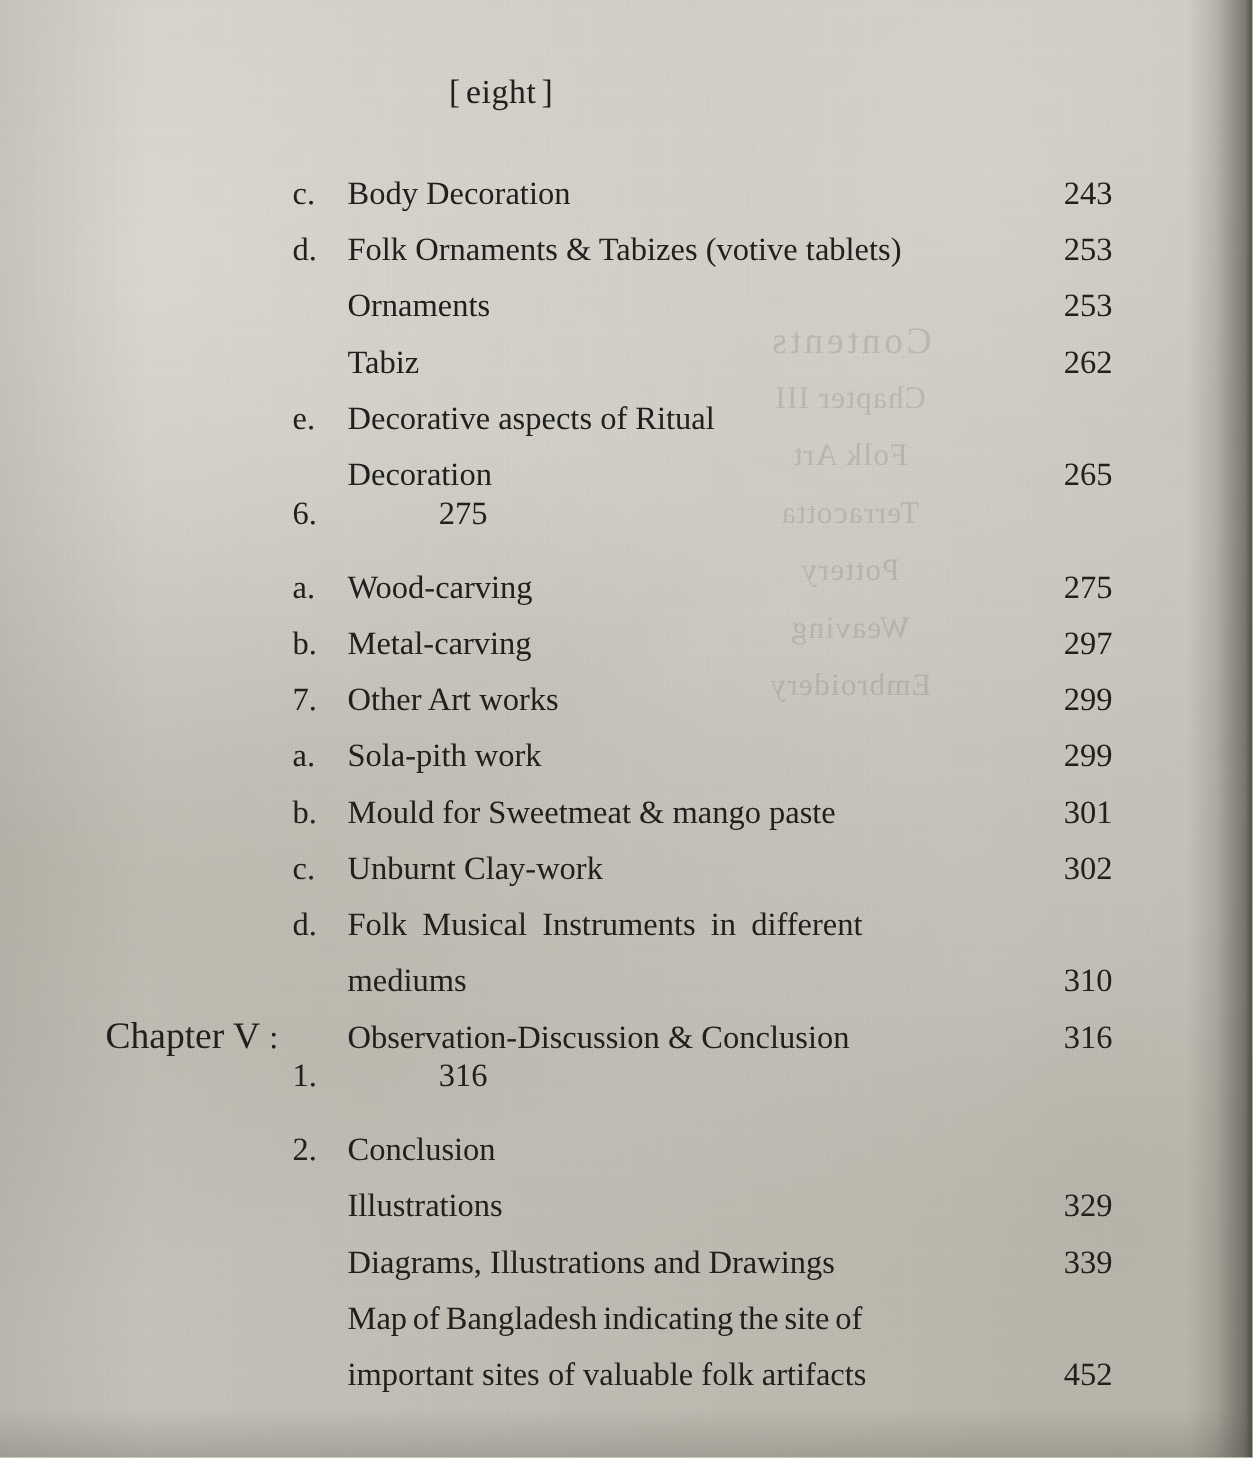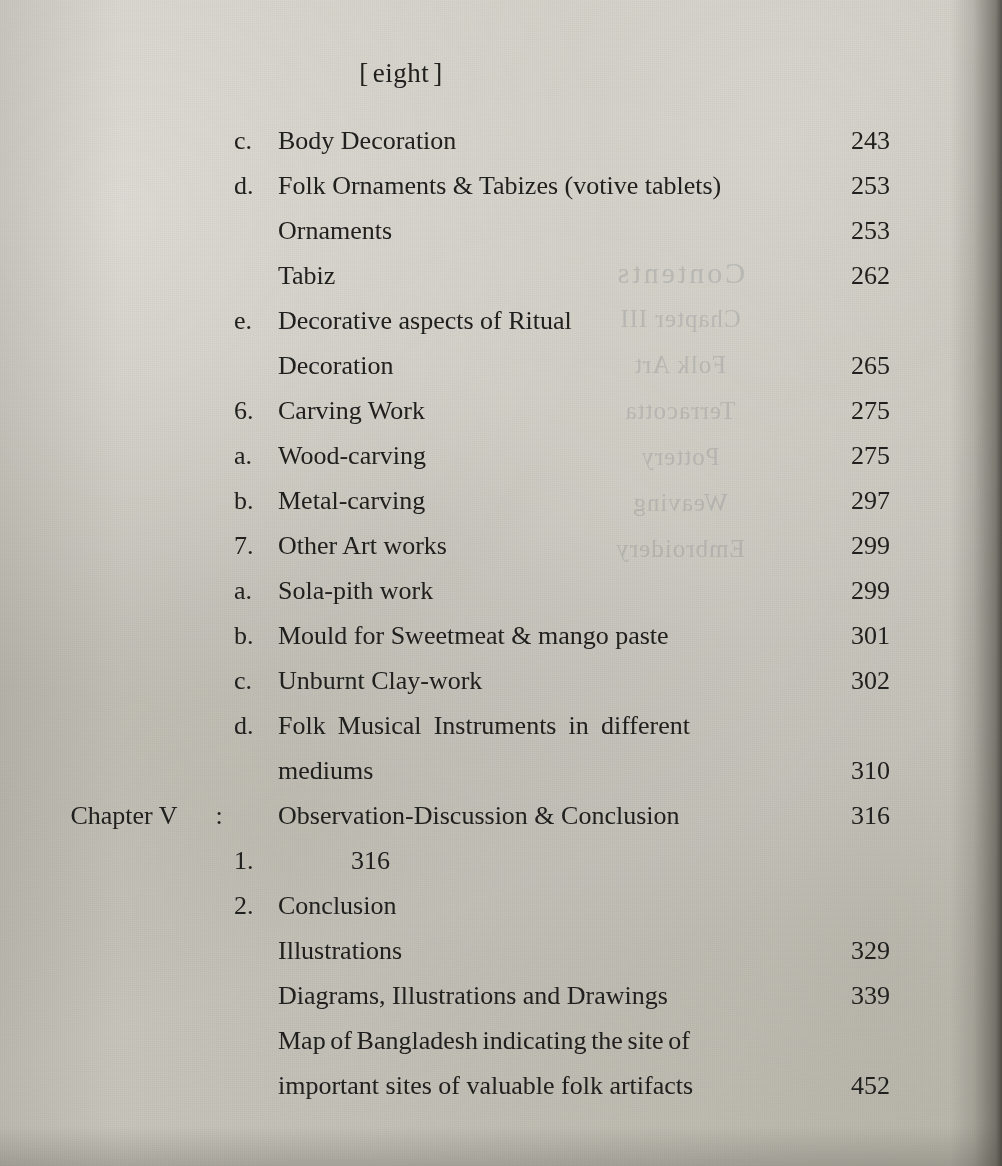--- a/index.html
+++ b/index.html
@@ -115,39 +115,40 @@
   }
 
   .row {
     display: flex;
     align-items: baseline;
     height: 45px;
   }
 
   .c-chapter {
     width: 168px;
-    text-align: center;
-    font-size: 26px;
+    text-align: right;
+    font-size: 30px;
     white-space: nowrap;
   }
   .c-colon {
     width: 22px;
     text-align: center;
     font-size: 26px;
   }
   .c-num {
     width: 44px;
     text-align: left;
     font-size: 26px;
     padding-left: 4px;
   }
   .c-title {
     flex: 1 1 auto;
     font-size: 26px;
     white-space: nowrap;
+    margin-top: 14px;
   }
   .c-title.justify {
     display: flex;
     justify-content: space-between;
     padding-right: 88px;
     white-space: nowrap;
   }
   .c-page {
     width: 112px;
     text-align: right;
@@ -223,21 +224,20 @@
         <div class="c-colon"></div>
         <div class="c-num"></div>
         <div class="c-title">Decoration</div>
         <div class="c-page">265</div>
       </div>
 
       <div class="row">
         <div class="c-chapter"></div>
         <div class="c-colon"></div>
         <div class="c-num">6.</div>
-        <div class="c-title">Carving Work</div>
         <div class="c-page">275</div>
       </div>
 
       <div class="row">
         <div class="c-chapter"></div>
         <div class="c-colon"></div>
         <div class="c-num">a.</div>
         <div class="c-title">Wood-carving</div>
         <div class="c-page">275</div>
       </div>

